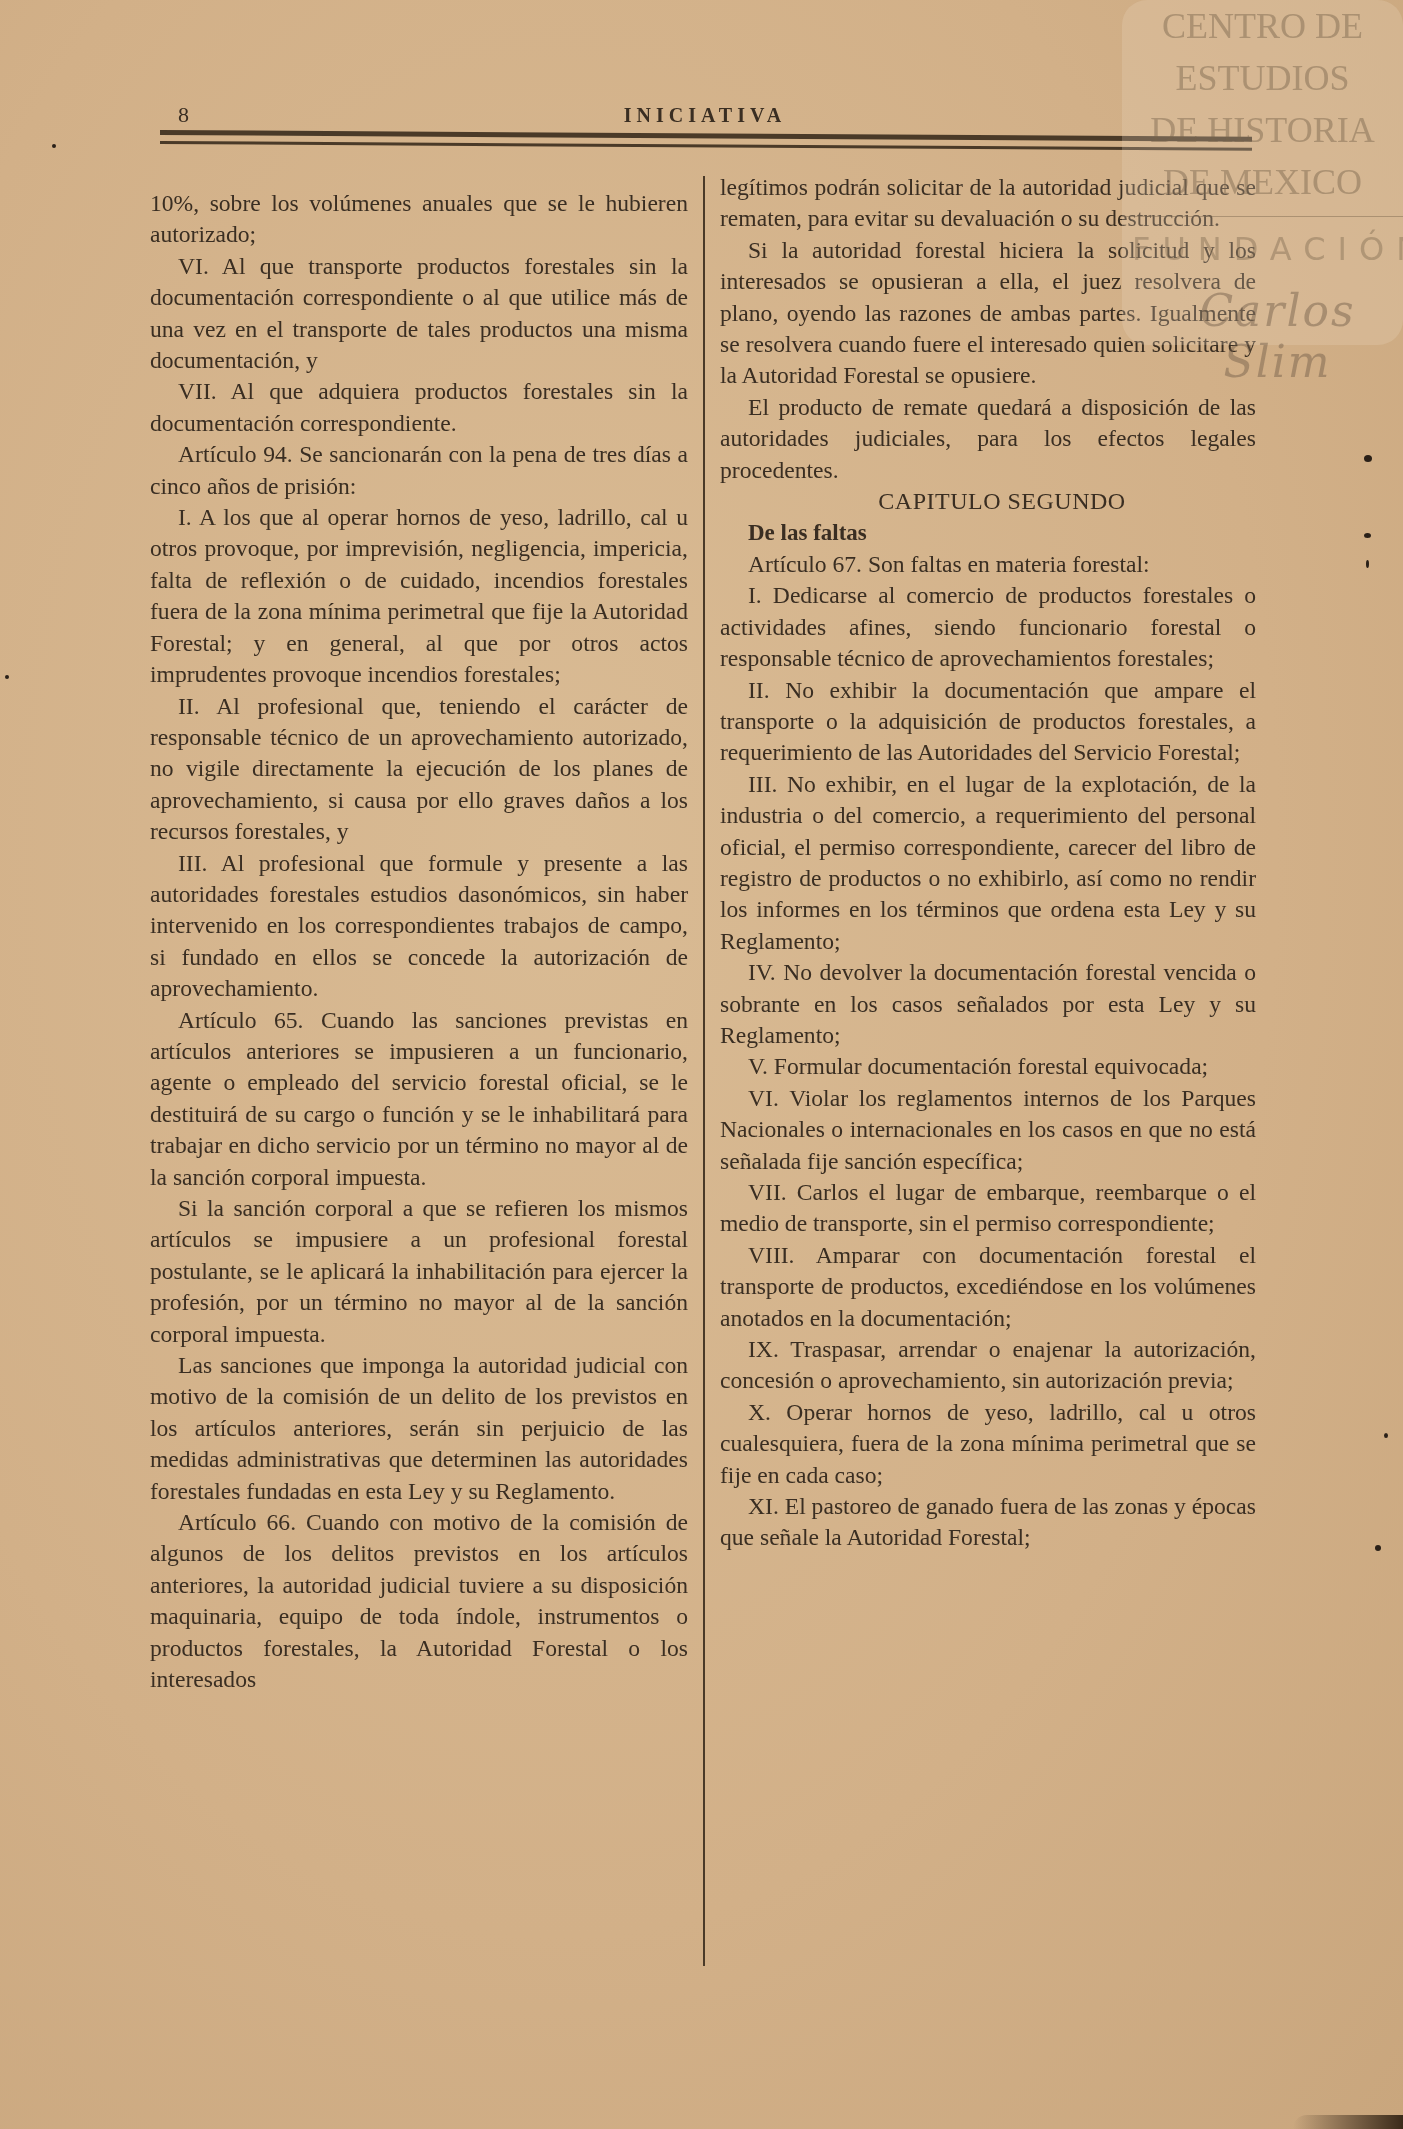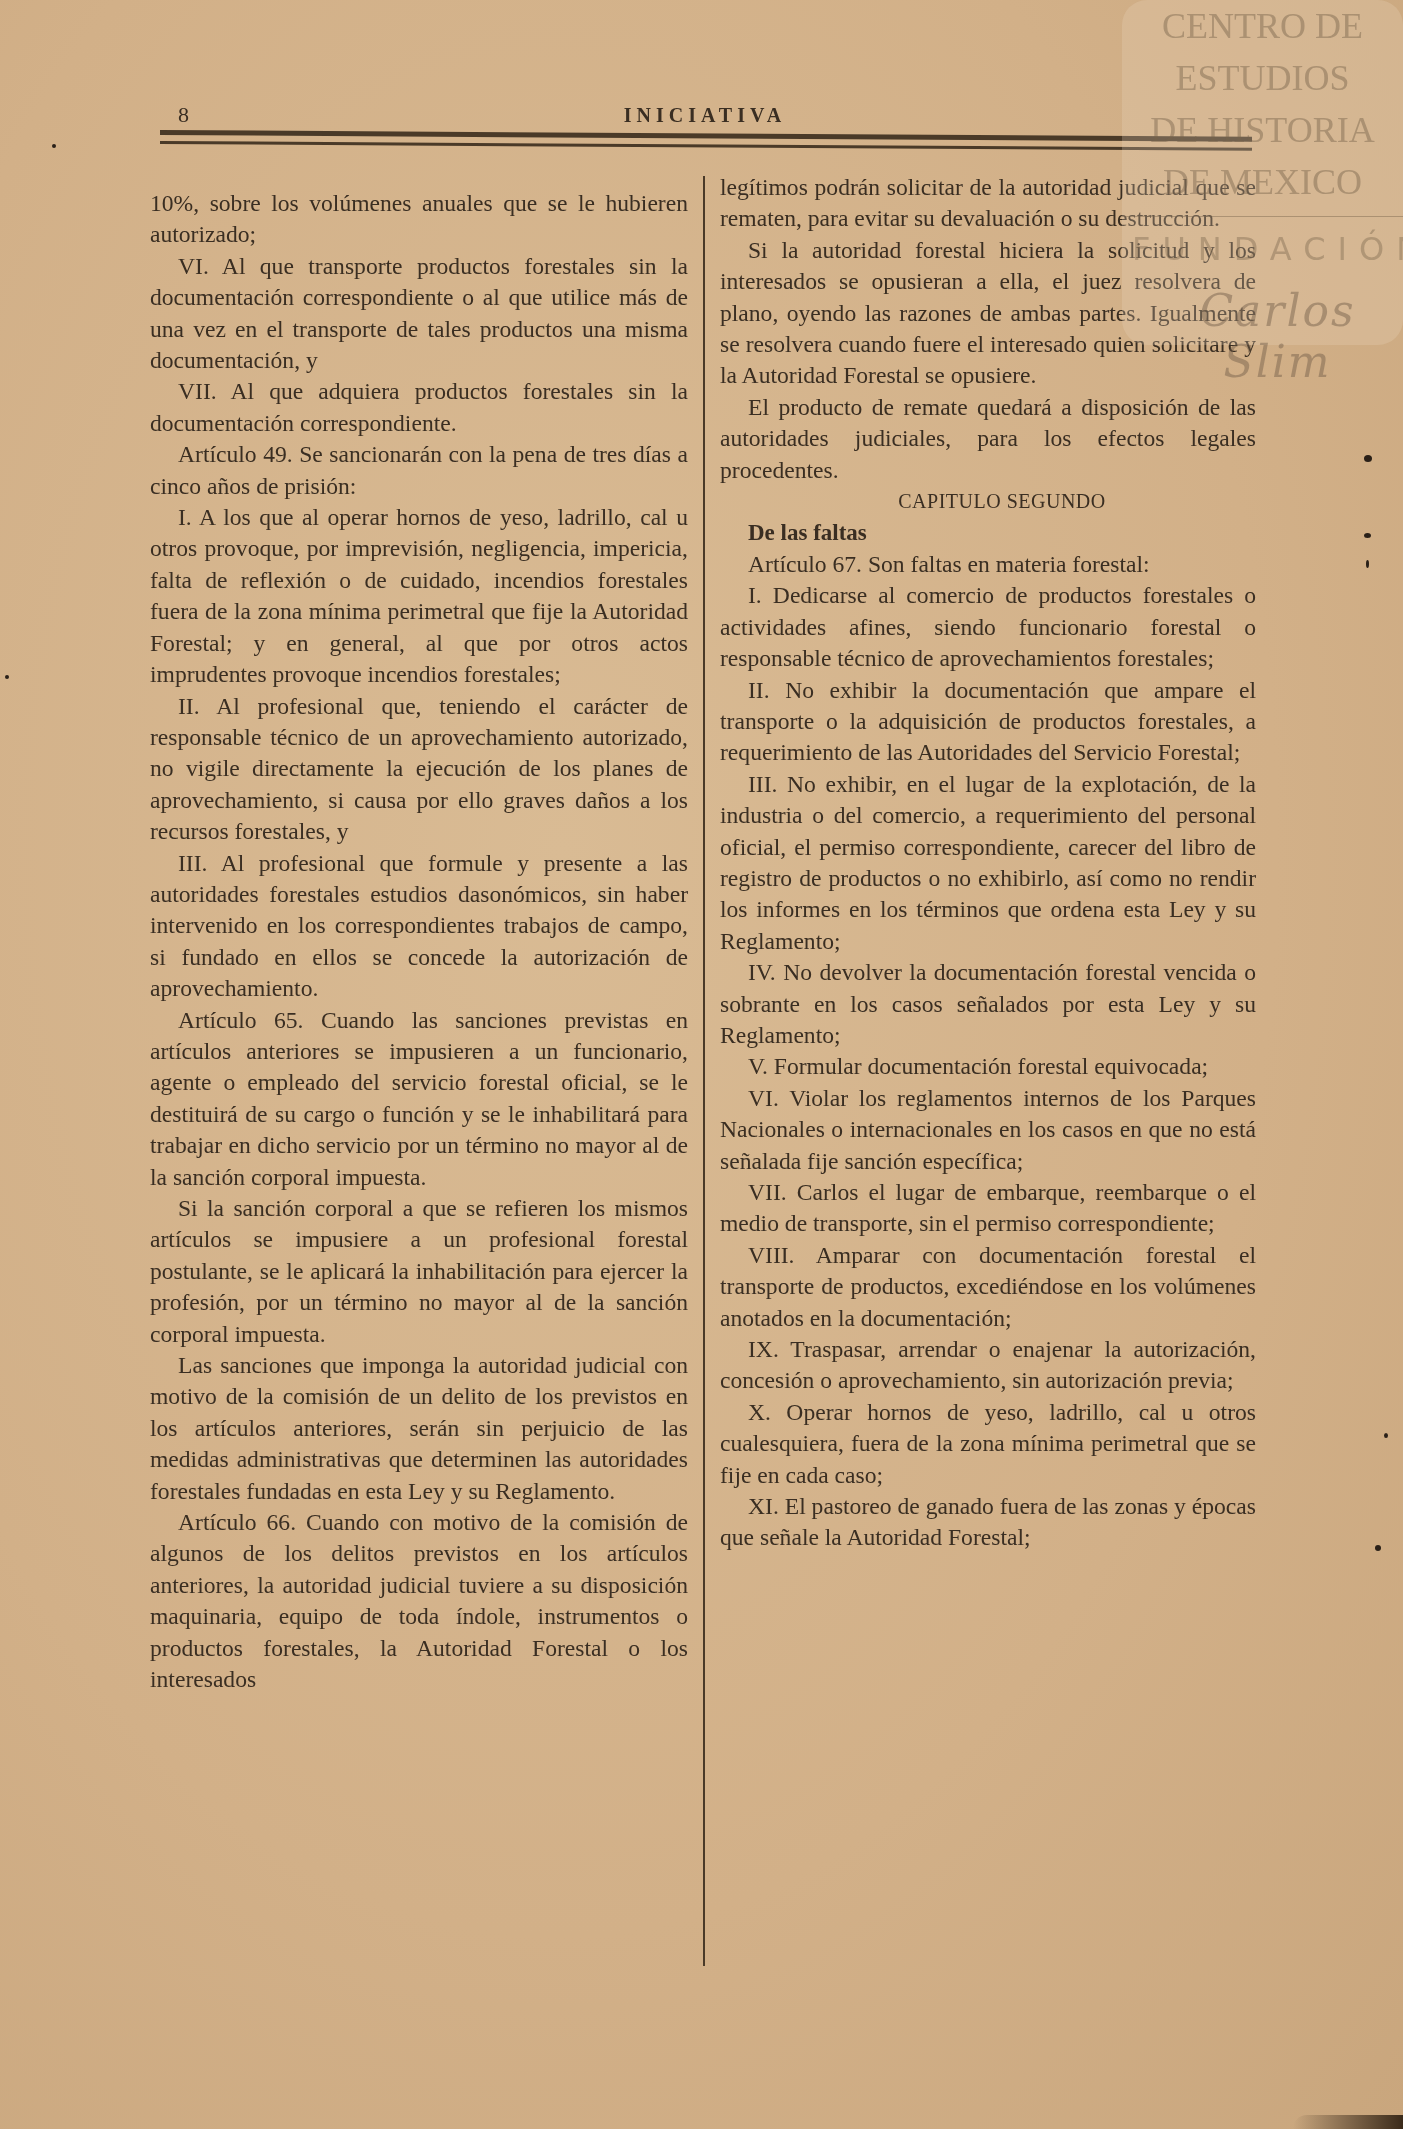--- a/index.html
+++ b/index.html
@@ -37,21 +37,21 @@
     text-align: justify; hyphens: manual;
   }
   .col-left { left: 150px; width: 538px; margin-top: 16px; }
   .col-right { left: 720px; width: 536px; }
   .column p { margin: 0; text-indent: 28px; }
   .column p.noindent { text-indent: 0; }
   .column-divider {
     position: absolute; left: 703px; top: 176px; width: 2px; height: 1790px; background: #4a3a28;
   }
   .chapter-title {
-    text-align: center; font-size: 20px; margin: 30px 0 18px 0; letter-spacing: 0.5px; text-indent: 0;
+    text-align: center; font-size: 24px; margin: 30px 0 18px 0; letter-spacing: 0.5px; text-indent: 0;
   }
   .section-title {
     font-size: 23px; font-weight: bold; margin: 0 0 22px 0; text-indent: 0;
   }
   .watermark {
     position: absolute; left: 1122px; top: 0px; width: 281px; height: 345px;
     background: rgba(235, 215, 190, 0.25);
     color: rgba(120, 100, 75, 0.45); text-align: center; border-radius: 25px;
   }
   .wm-line {
@@ -85,21 +85,21 @@
     <span class="page-number">8</span>
     <div class="running-title">INICIATIVA</div>
   </div>
   <div class="rule-thick"></div>
   <div class="rule-thin"></div>
 
   <div class="column col-left">
     <p class="noindent">10%, sobre los volúmenes anuales que se le hubieren autorizado;</p>
     <p>VI. Al que transporte productos forestales sin la documentación correspondiente o al que utilice más de una vez en el transporte de tales productos una misma documentación, y</p>
     <p>VII. Al que adquiera productos forestales sin la documentación correspondiente.</p>
-    <p>Artículo 49. Se sancionarán con la pena de tres días a cinco años de prisión:</p>
+    <p>Artículo 94. Se sancionarán con la pena de tres días a cinco años de prisión:</p>
     <p>I. A los que al operar hornos de yeso, ladrillo, cal u otros provoque, por imprevisión, negligencia, impericia, falta de reflexión o de cuidado, incendios forestales fuera de la zona mínima perimetral que fije la Autoridad Forestal; y en general, al que por otros actos imprudentes provoque incendios forestales;</p>
     <p>II. Al profesional que, teniendo el carácter de responsable técnico de un aprovechamiento autorizado, no vigile directamente la ejecución de los planes de aprovechamiento, si causa por ello graves daños a los recursos forestales, y</p>
     <p>III. Al profesional que formule y presente a las autoridades forestales estudios dasonómicos, sin haber intervenido en los correspondientes trabajos de campo, si fundado en ellos se concede la autorización de aprovechamiento.</p>
     <p>Artículo 65. Cuando las sanciones previstas en artículos anteriores se impusieren a un funcionario, agente o empleado del servicio forestal oficial, se le destituirá de su cargo o función y se le inhabilitará para trabajar en dicho servicio por un término no mayor al de la sanción corporal impuesta.</p>
     <p>Si la sanción corporal a que se refieren los mismos artículos se impusiere a un profesional forestal postulante, se le aplicará la inhabilitación para ejercer la profesión, por un término no mayor al de la sanción corporal impuesta.</p>
     <p>Las sanciones que imponga la autoridad judicial con motivo de la comisión de un delito de los previstos en los artículos anteriores, serán sin perjuicio de las medidas administrativas que determinen las autoridades forestales fundadas en esta Ley y su Reglamento.</p>
     <p>Artículo 66. Cuando con motivo de la comisión de algunos de los delitos previstos en los artículos anteriores, la autoridad judicial tuviere a su disposición maquinaria, equipo de toda índole, instrumentos o productos forestales, la Autoridad Forestal o los interesados</p>
   </div>
 
   <div class="column-divider"></div>

